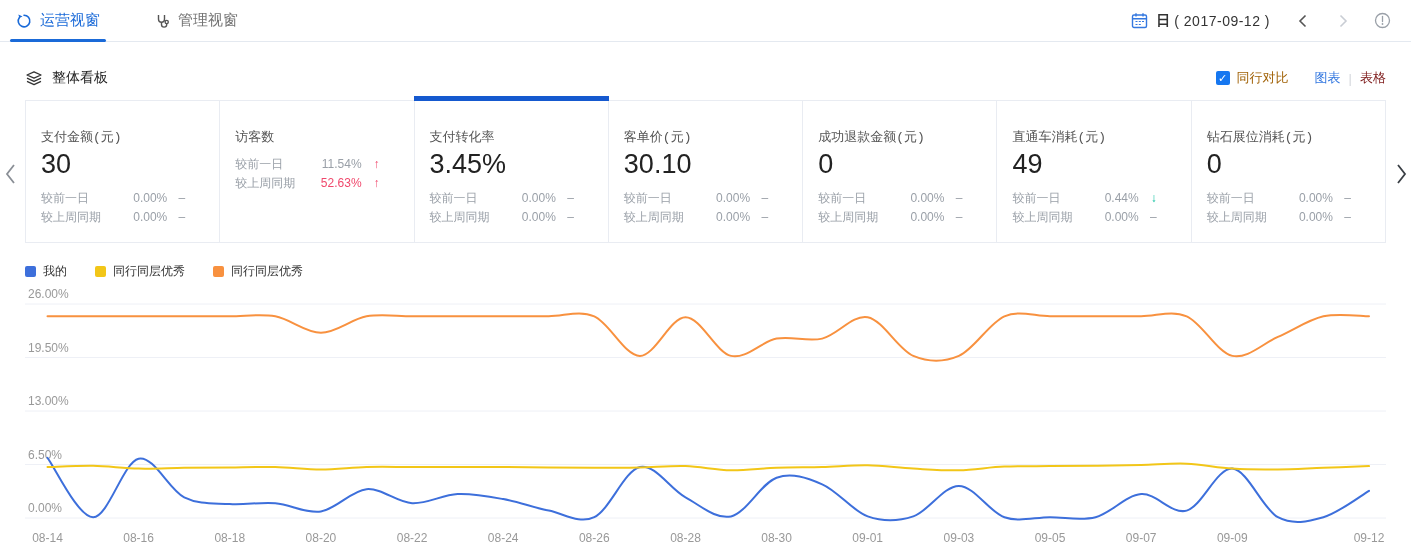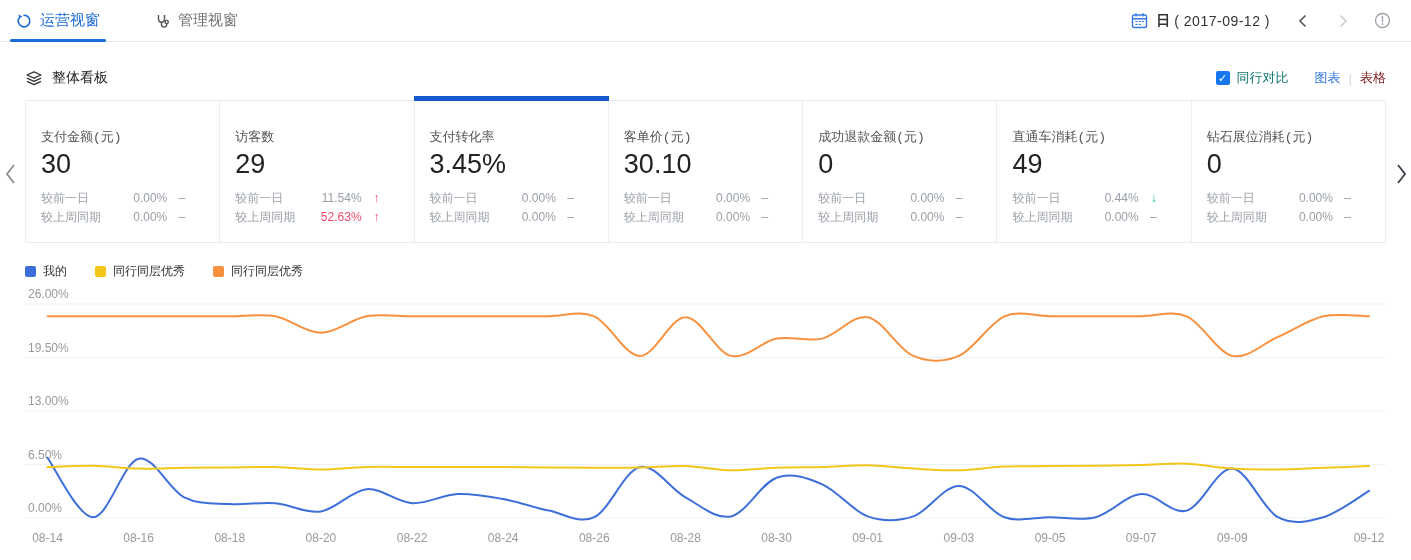--- a/index.html
+++ b/index.html
@@ -24,21 +24,21 @@
   .date-val  { font-size:14px; color:#333; letter-spacing:.5px; }
   .nav-chevron { margin-left:26px; cursor:pointer; display:flex; align-items:center; }
   .info-btn { margin-left:24px; cursor:pointer; display:flex; align-items:center; }
   
   .main { padding:0 25px; }
   .board-header { display:flex; align-items:center; height:40px; margin-top:16px; }
   .board-title { font-size:14px; color:#222; margin-left:9px; }
   .board-controls { margin-left:auto; display:flex; align-items:center; font-size:13px; }
   .checkbox { width:14px; height:14px; border-radius:2px; background:#1677f0; color:#fff;
               font-size:11px; line-height:14px; text-align:center; cursor:pointer; }
-  .cmp-label { margin:0 26px 0 7px; color:#0f766e; cursor:pointer; }
+  .cmp-label { margin:0 26px 0 7px; color:#a16207; cursor:pointer; }
   .view-link { cursor:pointer; color:#7f1d1d; }
   .view-link.active { color:var(--link); }
   .view-sep { color:#d4d7dc; margin:0 8px; }
   
   .cards-wrap { position:relative; margin-top:2px; }
   .cards { display:flex; border:1px solid var(--border); height:143px; }
   .card { flex:1 1 0; position:relative; padding:27px 14px 0 15px; cursor:pointer;
           border-right:1px solid var(--border); }
   .card:last-child { border-right:none; }
   .card.selected::before { content:''; position:absolute; top:-5px; left:-1px; right:-1px;
@@ -151,21 +151,20 @@
             </div>
           <div class="card-row">
               <span class="row-label">较上周同期</span>
               <span class="row-value">0.00%</span>
               <span class="trend t-flat">–</span>
             </div>
         </div>
       </div>
       <div class="card">
         <div class="card-title">访客数</div>
-        <div class="card-value">29</div>
         <div class="card-rows">
           <div class="card-row">
               <span class="row-label">较前一日</span>
               <span class="row-value">11.54%</span>
               <span class="trend t-up">↑</span>
             </div>
           <div class="card-row">
               <span class="row-label">较上周同期</span>
               <span class="row-value hl">52.63%</span>
               <span class="trend t-up">↑</span>

